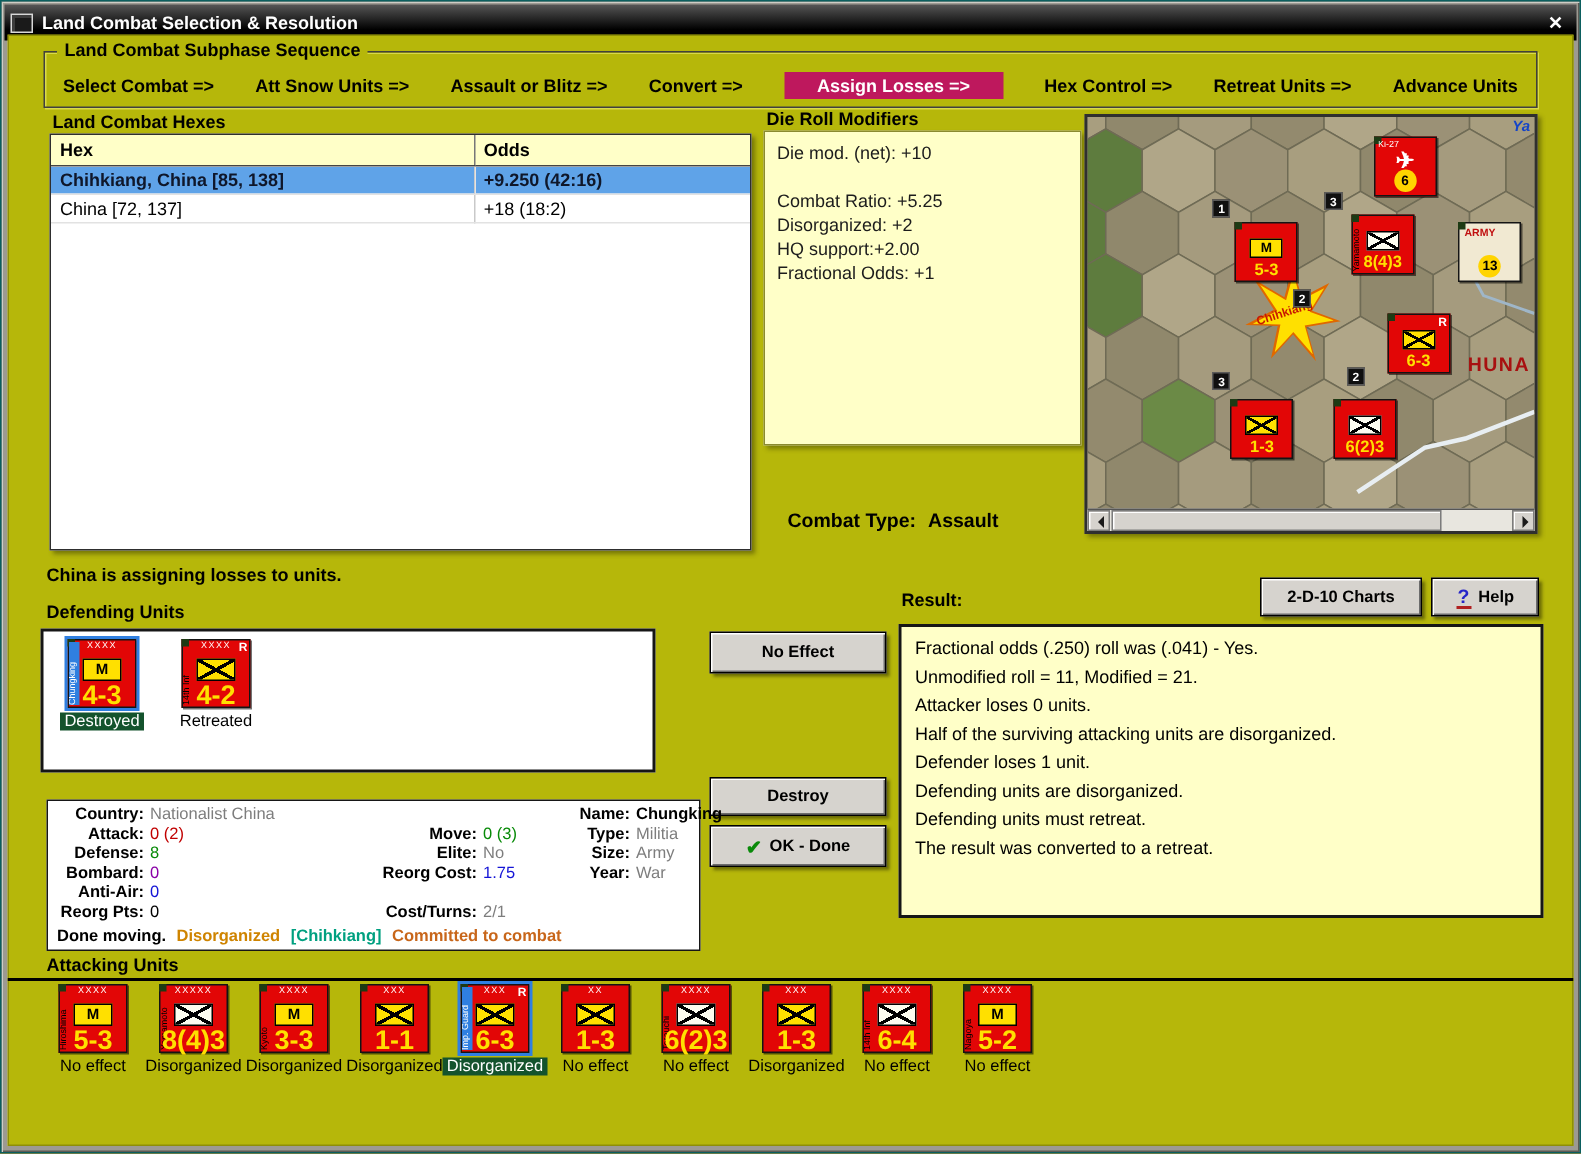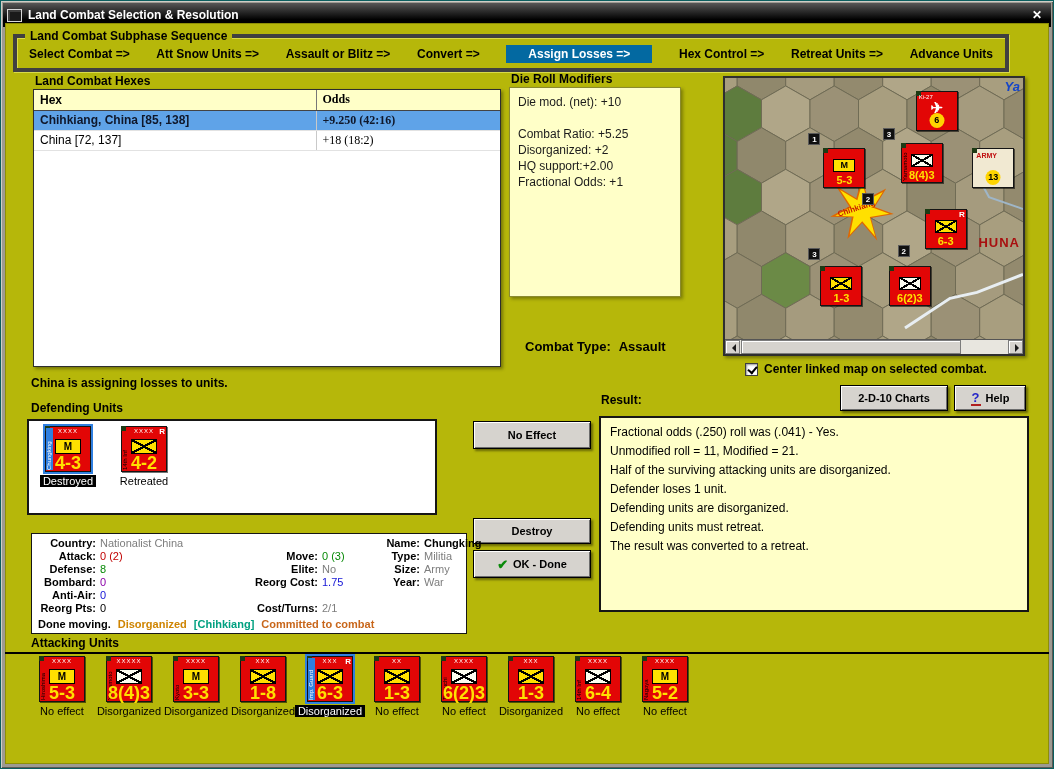--- a/index.html
+++ b/index.html
@@ -7,45 +7,45 @@
   body { font-family:"Liberation Sans", sans-serif; background:#4a4a4a; }
 
   .window { position:relative; width:1054px; height:769px; background:#9d9a92; border:1px solid #0b5e5e; box-shadow:inset 1px 1px 0 #cfcdc6, inset -1px -1px 0 #5c5a54; }
   .titlebar { position:absolute; top:2px; left:2px; right:2px; height:20px; background:linear-gradient(#565656,#000 70%); display:flex; align-items:center; gap:6px; padding:12px 4px; }
   .title-icon { width:15px; height:13px; background:#1a1a1a; border:1px solid #d8d8d8; box-shadow:inset 2px 2px 0 #3d3d3d; flex:none; }
   .title-text { color:#fff; font-weight:bold; font-size:12px; flex:1; white-space:nowrap; }
   .close-btn { color:#fff; font-weight:bold; font-size:12px; width:20px; text-align:center; }
 
   .content { position:absolute; top:22px; left:4px; right:4px; bottom:4px; background:#b6b70a; box-shadow:inset 0 0 0 1px #8e8f06; overflow:hidden; }
 
-  .groupbox { position:absolute; left:8px; top:11px; width:996px; height:38px; border:4px solid #404040; box-shadow:1px 1px 0 #d9da4a, inset 1px 1px 0 #d9da4a; }
+  .groupbox { position:absolute; left:24px; top:11px; width:996px; height:38px; border:1px solid #404040; box-shadow:1px 1px 0 #d9da4a, inset 1px 1px 0 #d9da4a; }
   .gb-title { position:absolute; top:-9px; left:8px; background:#b6b70a; padding:0 5px; font-weight:bold; font-size:12px; color:#000; }
   .seq-row { position:absolute; left:12px; right:12px; bottom:5px; display:flex; justify-content:space-between; align-items:center; }
   .seq-step { font-size:12px; font-weight:bold; color:#000; white-space:nowrap; }
-  .seq-step.active { background:#0369a1; color:#fff; padding:2px 22px; }
+  .seq-step.active { background:#be185d; color:#fff; padding:2px 22px; }
 
   .section-label { position:absolute; font-weight:bold; font-size:12px; color:#000; white-space:nowrap; }
 
   .hex-table-wrap { position:absolute; left:28px; top:66px; width:468px; height:278px; background:#fff; border:1px solid #2e2e2e; box-shadow:2px 2px 3px rgba(40,40,0,.45); }
   .hex-table { width:100%; border-collapse:collapse; table-layout:fixed; }
   .hex-table th { width:282px; background:#ffffc8; font-size:12px; font-weight:bold; text-align:left; padding:2px 6px; height:20px; border-right:1px solid #777; border-bottom:1px solid #444; }
   .hex-table th:last-child { width:auto; }
   .hex-table td { font-size:12px; padding:2px 6px; height:19px; border-right:1px solid #c9c9c9; border-bottom:1px solid #e2e2e2; color:#000; white-space:nowrap; overflow:hidden; }
-  .hex-table td:last-child, .hex-table th:last-child { border-right:none;font-family:Liberation Serif, serif; }
+  .hex-table td:last-child, .hex-table th:last-child { border-right:none; }
   .hex-table tr.selected td { background:#5fa3e8; color:#0f172a; font-weight:bold; }
 
-  .mods-panel { position:absolute; left:504px; top:64px; width:172px; height:210px; background:#ffffc8; border:1px solid #8a8a30; padding:6px 8px; box-shadow:2px 2px 3px rgba(40,40,0,.4); }
+  .mods-panel { position:absolute; left:504px; top:64px; width:212px; height:210px; background:#ffffc8; border:1px solid #8a8a30; padding:6px 8px; box-shadow:2px 2px 3px rgba(40,40,0,.4); }
   .mod-line { font-size:12px; line-height:16px; color:#1c1c1c; white-space:nowrap; }
 
   .map { position:absolute; left:718px; top:53px; width:302px; height:280px; border:2px solid #2f2f2f; background:#9a9178; box-shadow:2px 2px 3px rgba(40,40,0,.45); }
   .map-view { position:absolute; left:0; right:0; top:0; bottom:15px; overflow:hidden; }
   #map-svg { width:100%; height:100%; display:block; }
   .map-units { position:absolute; left:0; right:0; top:0; bottom:15px; }
   .map-province { position:absolute; right:3px; top:60%; color:#a81010; font-weight:bold; font-size:13px; letter-spacing:1px; }
-  .map-river-label { position:absolute; right:3px; top:1px; color:#1545c8; font-weight:bold; font-style:italic; font-size:13px; }
+  .map-river-label { position:absolute; right:3px; top:1px; color:#1545c8; font-weight:bold; font-style:italic; font-size:10px; }
   .explosion { position:absolute; left:37%; top:40%; width:54px; height:54px; }
   .star1,.star2 { position:absolute; left:0; top:0; width:100%; height:100%;
     clip-path:polygon(50% 0%,59% 33%,88% 18%,70% 47%,100% 58%,64% 64%,74% 100%,50% 72%,27% 97%,34% 63%,0% 62%,30% 46%,9% 14%,41% 33%); }
   .star1 { background:#e06800; transform:scale(1.18); }
   .star2 { background:#ffe000; }
   .exp-label { position:absolute; left:2px; top:22px; font-size:8px; font-weight:bold; color:#c81800; transform:rotate(-18deg); white-space:nowrap; }
   .stack-badge { position:absolute; width:12px; height:12px; background:#101010; color:#fff; border:1px solid #5a5a5a; font-size:8px; font-weight:bold; text-align:center; line-height:11px; }
   .map-scroll { position:absolute; left:0; right:0; bottom:0; height:15px; background:#e8e6df; border-top:1px solid #555; display:flex; }
   .scroll-btn { width:15px; height:100%; background:#d6d3ce; border:1px solid #7c7c7c; box-shadow:inset 1px 1px 0 #fff; position:relative; flex:none; }
   .scroll-btn::after { content:''; position:absolute; top:3px; border:4px solid transparent; }
@@ -97,21 +97,21 @@
   .unit.selected .uname { background:#2f7fe0; color:#fff; }
   .flag { position:absolute; top:-1px; left:-1px; width:5px; height:5px; background:#1d3a14; }
   .uname { position:absolute; left:0; top:1px; bottom:1px; writing-mode:vertical-rl; transform:rotate(180deg); font-size:6px; line-height:7px; color:#000; white-space:nowrap; overflow:hidden; }
   .usize { position:absolute; top:1px; left:0; right:0; text-align:center; font-size:6px; color:#fff; letter-spacing:1px; }
   .usym { position:absolute; top:12px; left:50%; transform:translateX(-50%); width:26px; height:15px; background:#ffe000; border:1px solid #000; font-size:10px; font-weight:bold; color:#000; text-align:center; line-height:13px; }
   .t-inf .usym { background:linear-gradient(to top right,transparent 45%,#000 45%,#000 55%,transparent 55%),linear-gradient(to bottom right,transparent 45%,#000 45%,#000 55%,transparent 55%),#fdfdf0; }
   .t-inf-y .usym { background:linear-gradient(to top right,transparent 45%,#000 45%,#000 55%,transparent 55%),linear-gradient(to bottom right,transparent 45%,#000 45%,#000 55%,transparent 55%),#ffe000; }
   .uval { position:absolute; bottom:0; left:0; right:0; text-align:center; font-weight:bold; font-size:18px; color:#ffe000; line-height:15px; }
   .ucorner { position:absolute; top:0; right:1px; font-size:8px; font-weight:bold; color:#fff; }
   .ustatus { font-size:11px; color:#000; white-space:nowrap; }
-  .ustatus.sel { background:#000000; color:#fff; padding:0 3px; }
+  .ustatus.sel { background:#14532d; color:#fff; padding:0 3px; }
 
   .map-counter { position:absolute; width:42px; height:40px; }
   .map-counter .uval { font-size:11px; line-height:13px; }
   .map-counter .usym { top:10px; width:22px; height:13px; line-height:11px; font-size:9px; }
   .t-air { background:#e20606; }
   .t-air .uname { writing-mode:horizontal-tb; transform:none; left:2px; right:0; top:2px; bottom:auto; color:#fff; font-size:6px; }
   .t-air .usym { background:none; border:none; color:#fff; font-size:15px; line-height:15px; top:8px; }
   .t-air .uval, .t-hq .uval { left:50%; right:auto; transform:translateX(-50%); width:15px; height:15px; background:#ffd400; color:#000; border-radius:50%; font-size:9px; line-height:15px; bottom:2px; }
   .t-hq { background:#f1e9d2; }
   .t-hq .uname { writing-mode:horizontal-tb; transform:none; left:3px; top:3px; bottom:auto; color:#c01010; font-size:7px; font-weight:bold; }
@@ -309,24 +309,20 @@
         </div>
       <div class="map-scroll">
         <span class="scroll-btn scroll-left"></span>
         <span class="scroll-track">
           <span class="scroll-thumb"></span>
         </span>
         <span class="scroll-btn scroll-right"></span>
       </div>
     </div>
 
-    <div class="center-check">
-      <span class="checkbox checked"></span>
-      <span class="check-label">Center linked map on selected combat.</span>
-    </div>
 
     <div class="combat-type">
       <span>Combat Type:</span><span class="val">Assault</span>
     </div>
 
     <span class="status-text">China is assigning losses to units.</span>
 
     <button class="btn" id="btn-charts">
       <span>2-D-10 Charts</span>
     </button>
@@ -371,20 +367,21 @@
     <button class="btn" id="btn-ok">
       <span class="check-icon">✔</span>
       <span>OK - Done</span>
     </button>
 
     <span class="section-label" style="left:596px; top:370px;">Result:</span>
     <div class="result-panel">
       <div>
           <div class="result-line">Fractional odds (.250) roll was (.041)  - Yes.</div>
           <div class="result-line">Unmodified roll = 11, Modified = 21.</div>
+          <div class="result-line">Attacker loses 0 units.</div>
           <div class="result-line">Half of the surviving attacking units are disorganized.</div>
           <div class="result-line">Defender loses 1 unit.</div>
           <div class="result-line">Defending units are disorganized.</div>
           <div class="result-line">Defending units must retreat.</div>
           <div class="result-line">The result was converted to a retreat.</div>
         </div>
     </div>
 
     <div class="details-panel">
       <div class="drow">
@@ -466,21 +463,21 @@
             <span class="usym">M</span>
             <span class="uval">3-3</span>
           </div>
           <div class="ustatus">Disorganized</div>
         </div>
         <div class="unit">
           <div class="counter t-inf-y">
             <span class="flag"></span>
             <span class="usize">XXX</span>
             <span class="usym"></span>
-            <span class="uval">1-8</span>
+            <span class="uval">1-1</span>
           </div>
           <div class="ustatus">Disorganized</div>
         </div>
         <div class="unit selected">
           <div class="counter t-inf-y">
             <span class="flag"></span>
             <span class="uname">Imp. Guard</span>
             <span class="usize">XXX</span>
             <span class="usym"></span>
             <span class="uval">6-3</span>

